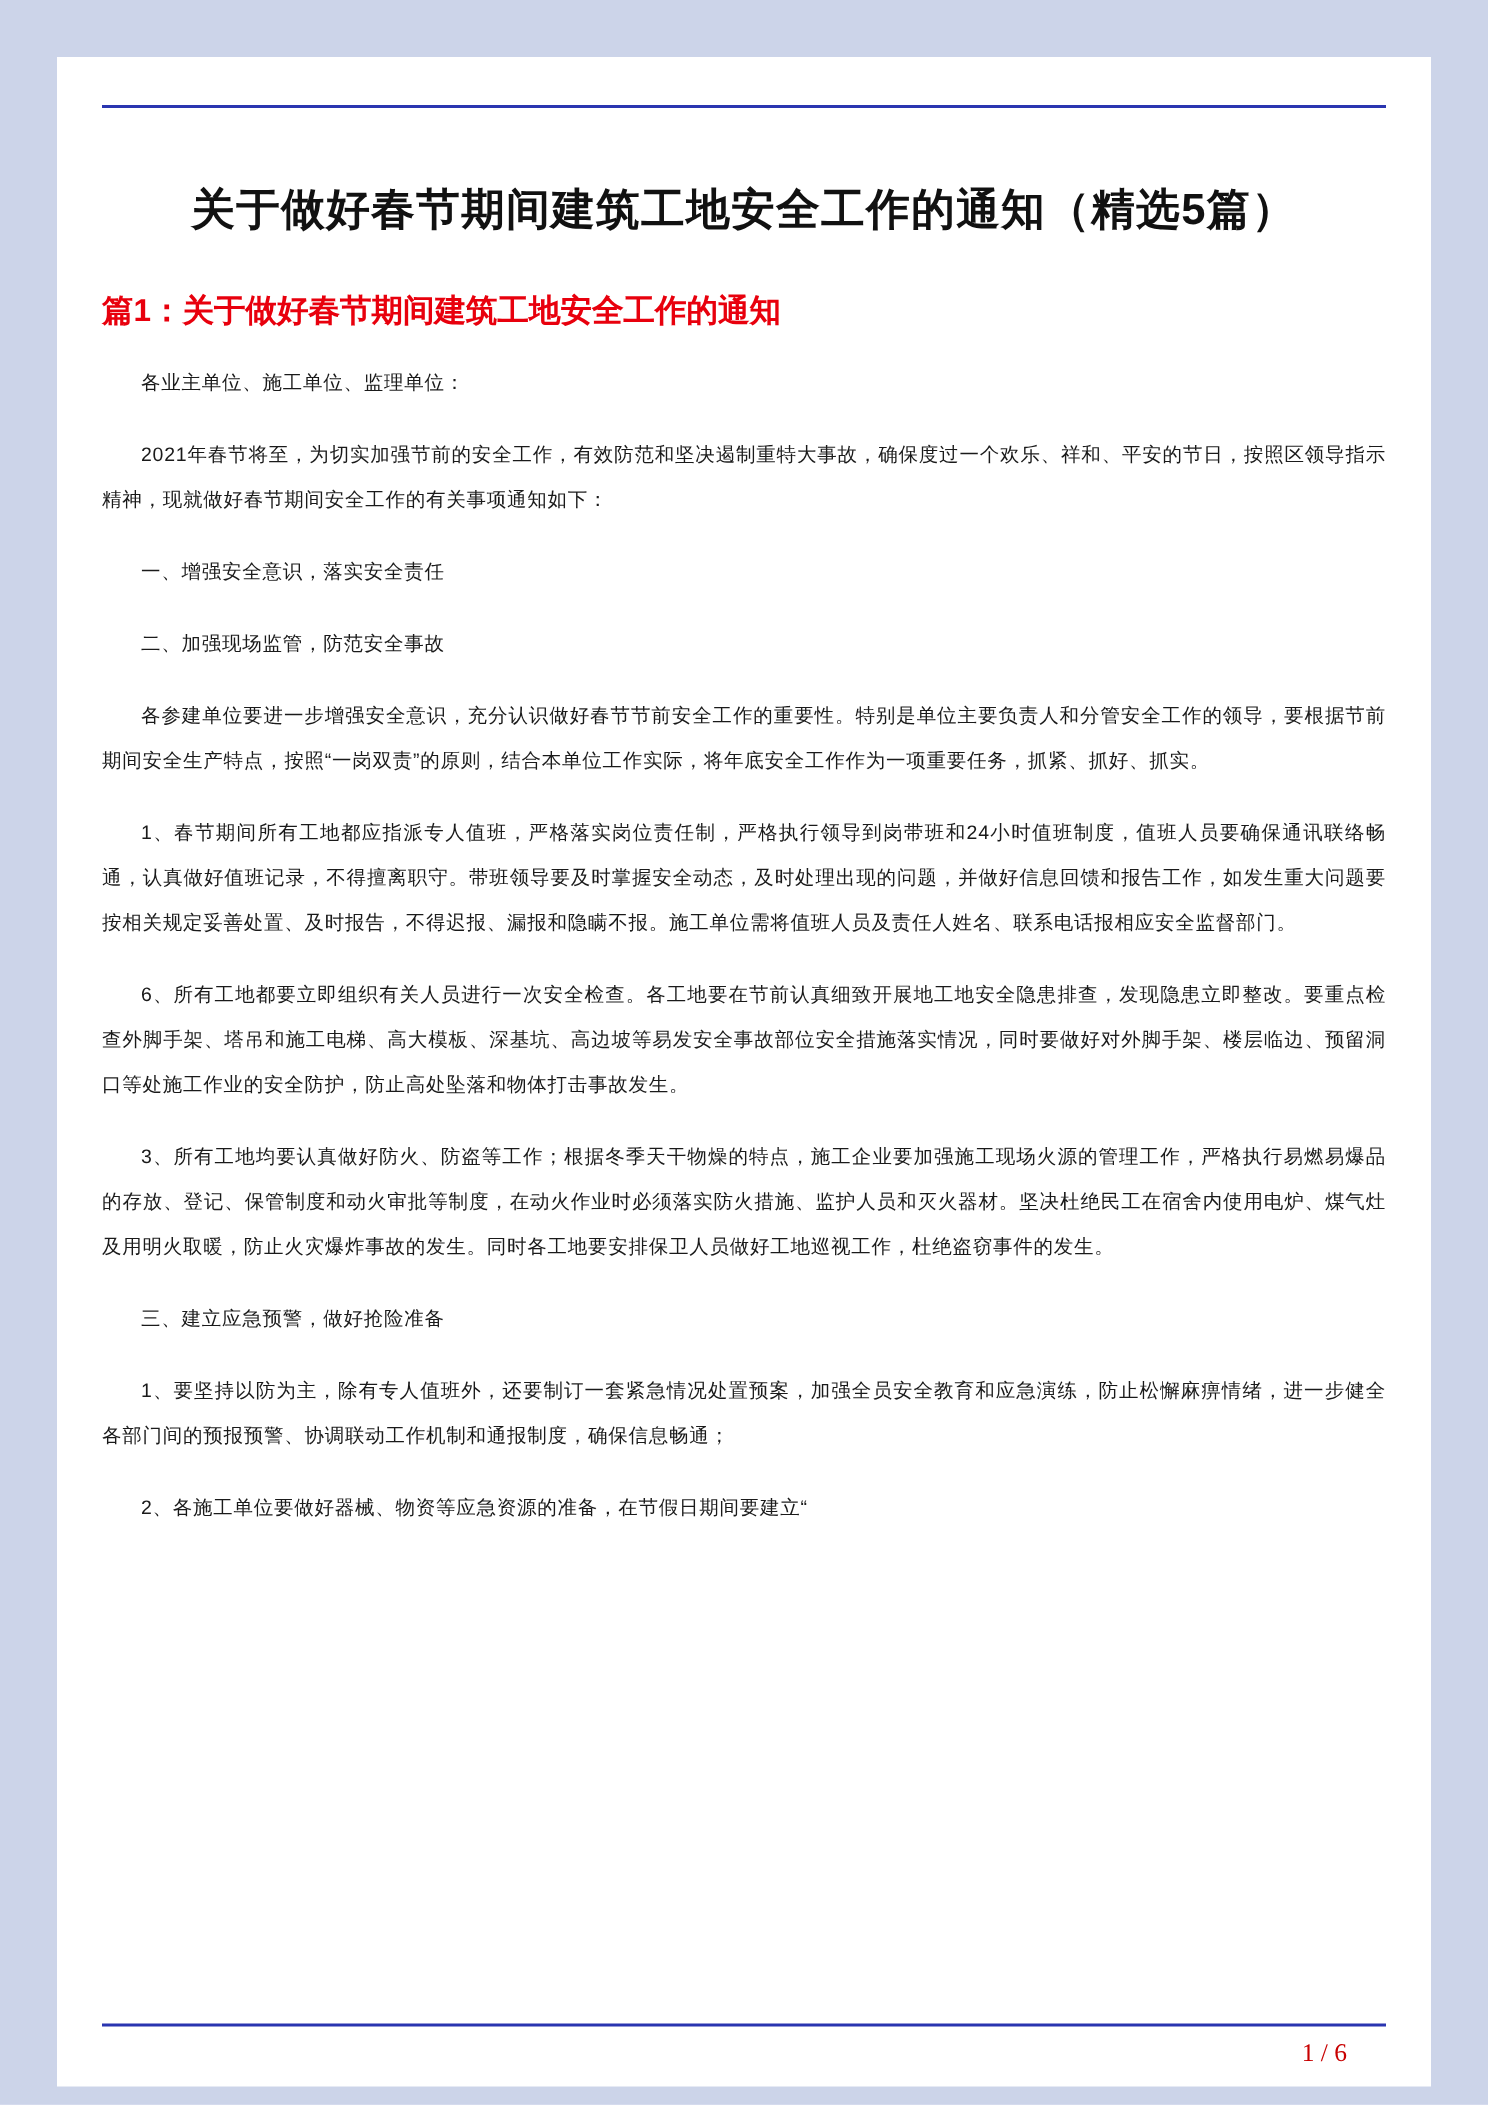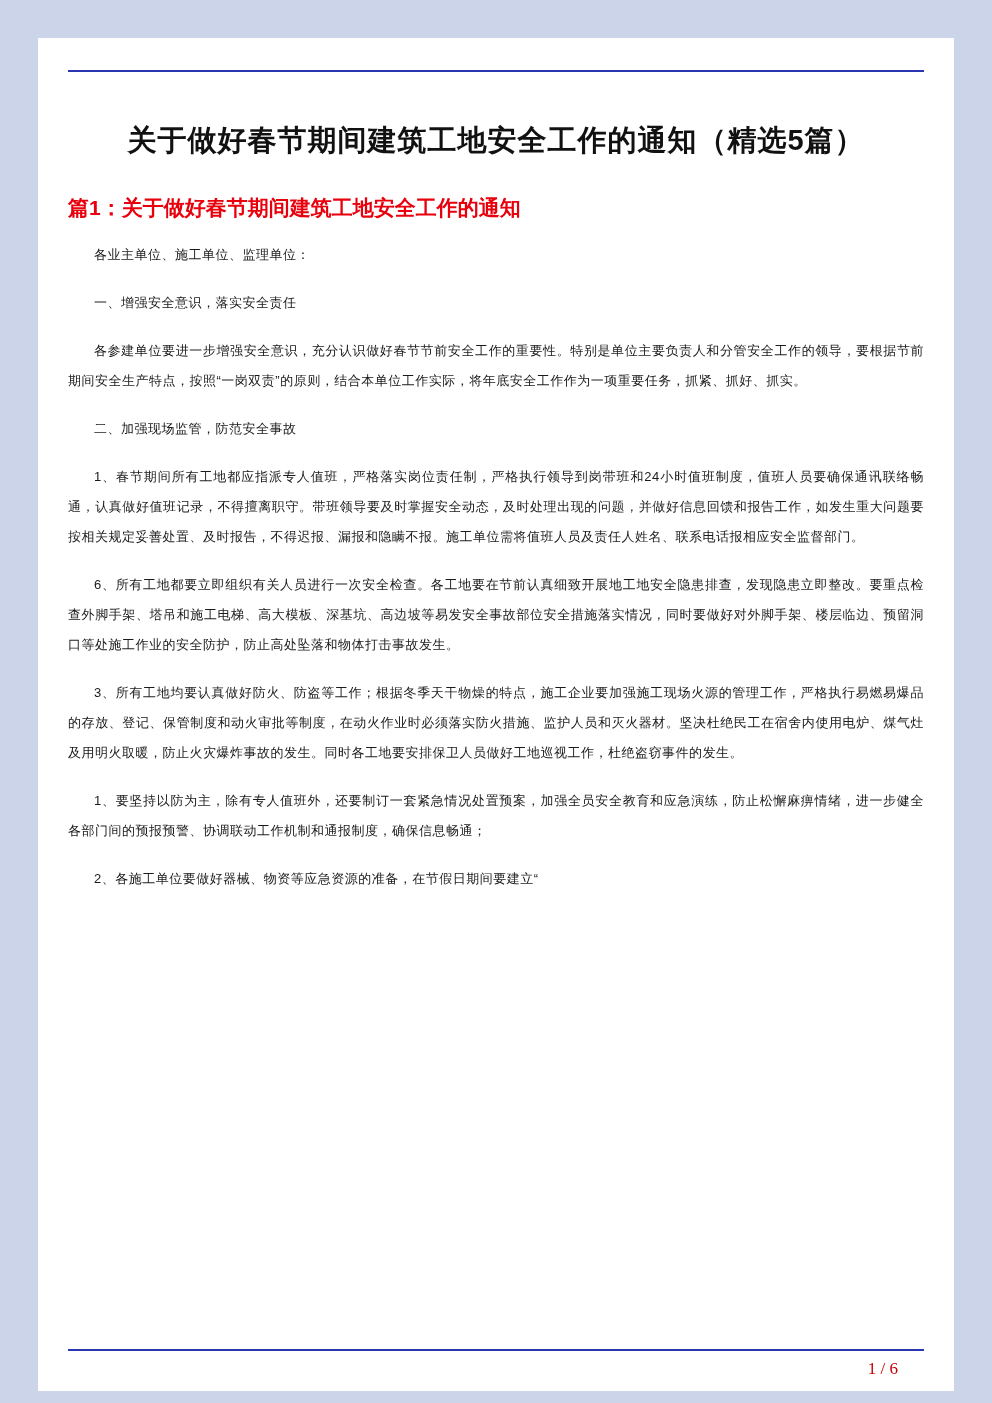--- a/index.html
+++ b/index.html
@@ -80,26 +80,28 @@
 <body>
 
 <div class="canvas">
   <div class="page">
     <div class="inner">
       <div class="rule"></div>
       <h1 class="doc-title">关于做好春节期间建筑工地安全工作的通知（精选5篇）</h1>
       <h2 class="section-heading">篇1：关于做好春节期间建筑工地安全工作的通知</h2>
       <div class="body-text">
           <p class="para">各业主单位、施工单位、监理单位：</p>
+          <p class="para">2021年春节将至，为切实加强节前的安全工作，有效防范和坚决遏制重特大事故，确保度过一个欢乐、祥和、平安的节日，按照区领导指示精神，现就做好春节期间安全工作的有关事项通知如下：</p>
           <p class="para">一、增强安全意识，落实安全责任</p>
+          <p class="para">二、加强现场监管，防范安全事故</p>
           <p class="para">各参建单位要进一步增强安全意识，充分认识做好春节节前安全工作的重要性。特别是单位主要负责人和分管安全工作的领导，要根据节前期间安全生产特点，按照“一岗双责”的原则，结合本单位工作实际，将年底安全工作作为一项重要任务，抓紧、抓好、抓实。</p>
-          <p class="para">二、加强现场监管，防范安全事故</p>
           <p class="para">1、春节期间所有工地都应指派专人值班，严格落实岗位责任制，严格执行领导到岗带班和24小时值班制度，值班人员要确保通讯联络畅通，认真做好值班记录，不得擅离职守。带班领导要及时掌握安全动态，及时处理出现的问题，并做好信息回馈和报告工作，如发生重大问题要按相关规定妥善处置、及时报告，不得迟报、漏报和隐瞒不报。施工单位需将值班人员及责任人姓名、联系电话报相应安全监督部门。</p>
           <p class="para">6、所有工地都要立即组织有关人员进行一次安全检查。各工地要在节前认真细致开展地工地安全隐患排查，发现隐患立即整改。要重点检查外脚手架、塔吊和施工电梯、高大模板、深基坑、高边坡等易发安全事故部位安全措施落实情况，同时要做好对外脚手架、楼层临边、预留洞口等处施工作业的安全防护，防止高处坠落和物体打击事故发生。</p>
           <p class="para">3、所有工地均要认真做好防火、防盗等工作；根据冬季天干物燥的特点，施工企业要加强施工现场火源的管理工作，严格执行易燃易爆品的存放、登记、保管制度和动火审批等制度，在动火作业时必须落实防火措施、监护人员和灭火器材。坚决杜绝民工在宿舍内使用电炉、煤气灶及用明火取暖，防止火灾爆炸事故的发生。同时各工地要安排保卫人员做好工地巡视工作，杜绝盗窃事件的发生。</p>
+          <p class="para">三、建立应急预警，做好抢险准备</p>
           <p class="para">1、要坚持以防为主，除有专人值班外，还要制订一套紧急情况处置预案，加强全员安全教育和应急演练，防止松懈麻痹情绪，进一步健全各部门间的预报预警、协调联动工作机制和通报制度，确保信息畅通；</p>
           <p class="para">2、各施工单位要做好器械、物资等应急资源的准备，在节假日期间要建立“</p>
         </div>
     </div>
     <div class="footer">
       <div class="rule"></div>
       <div class="page-number">1 / 6</div>
     </div>
   </div>
 </div>

